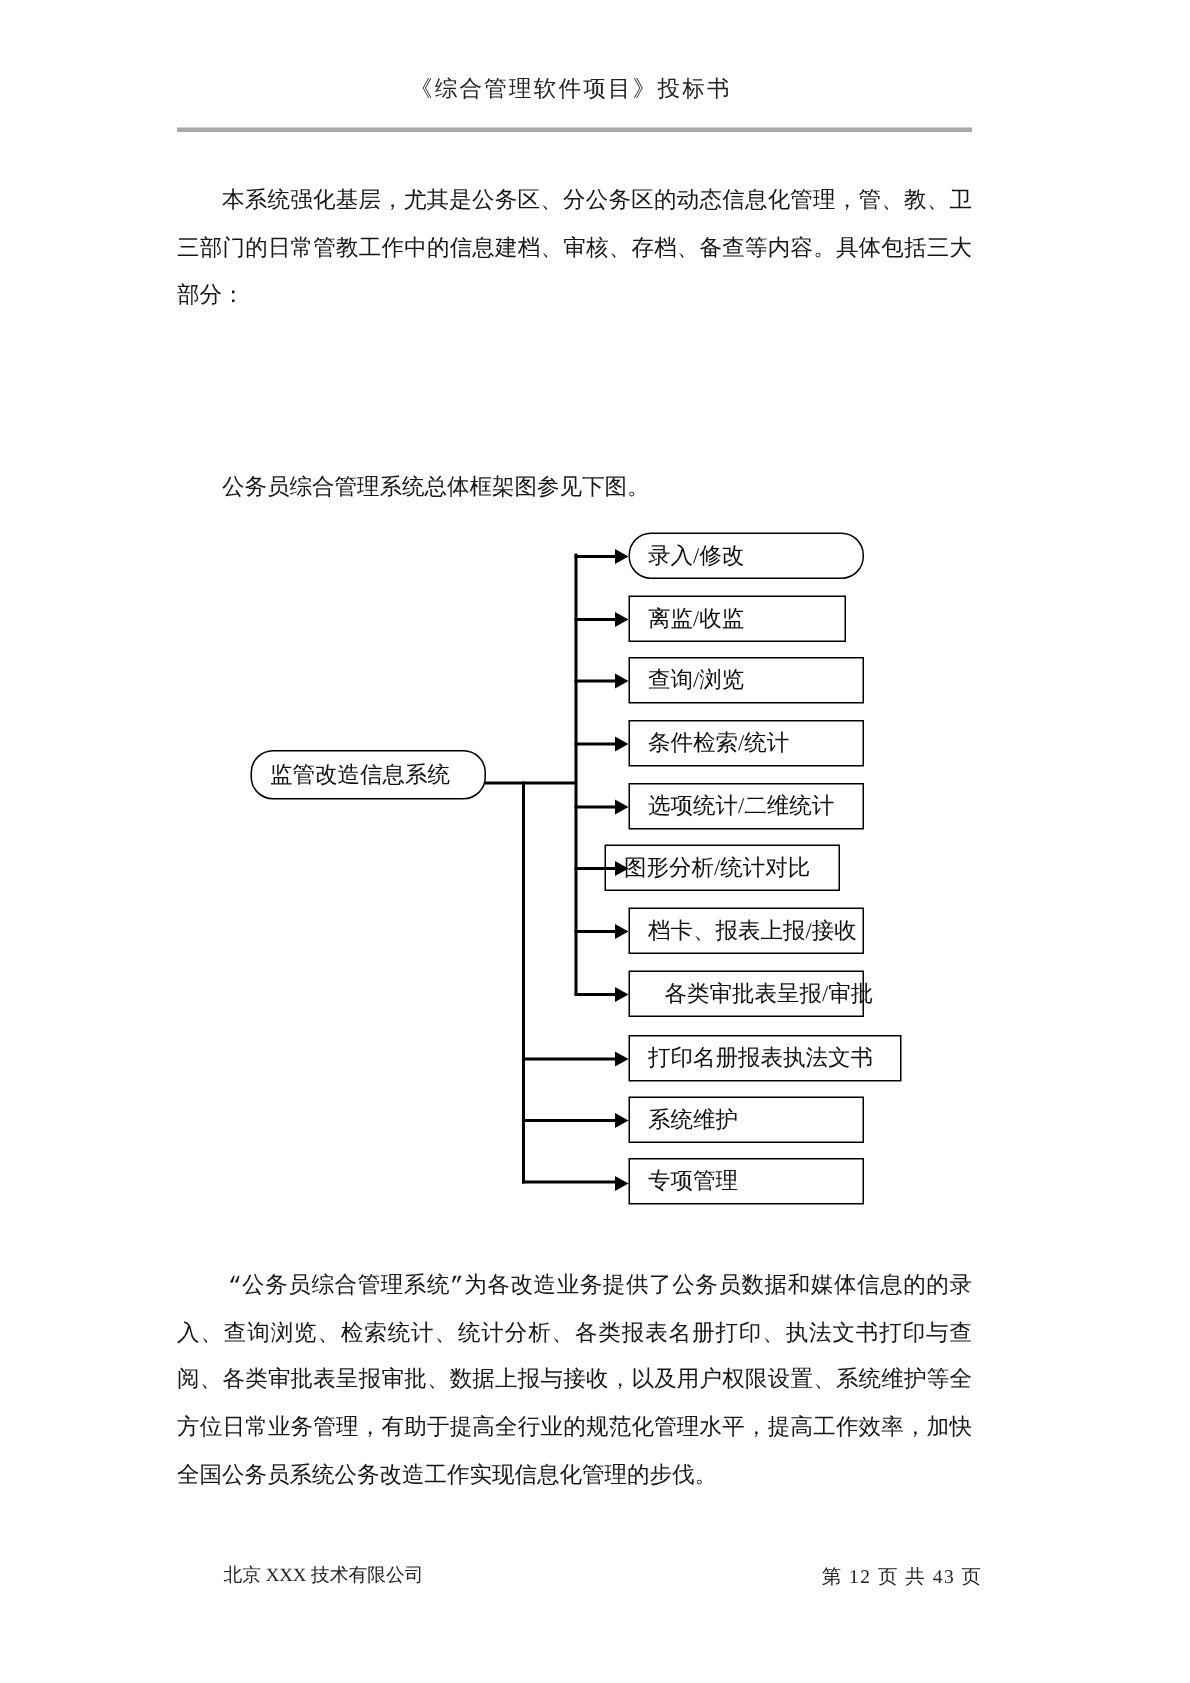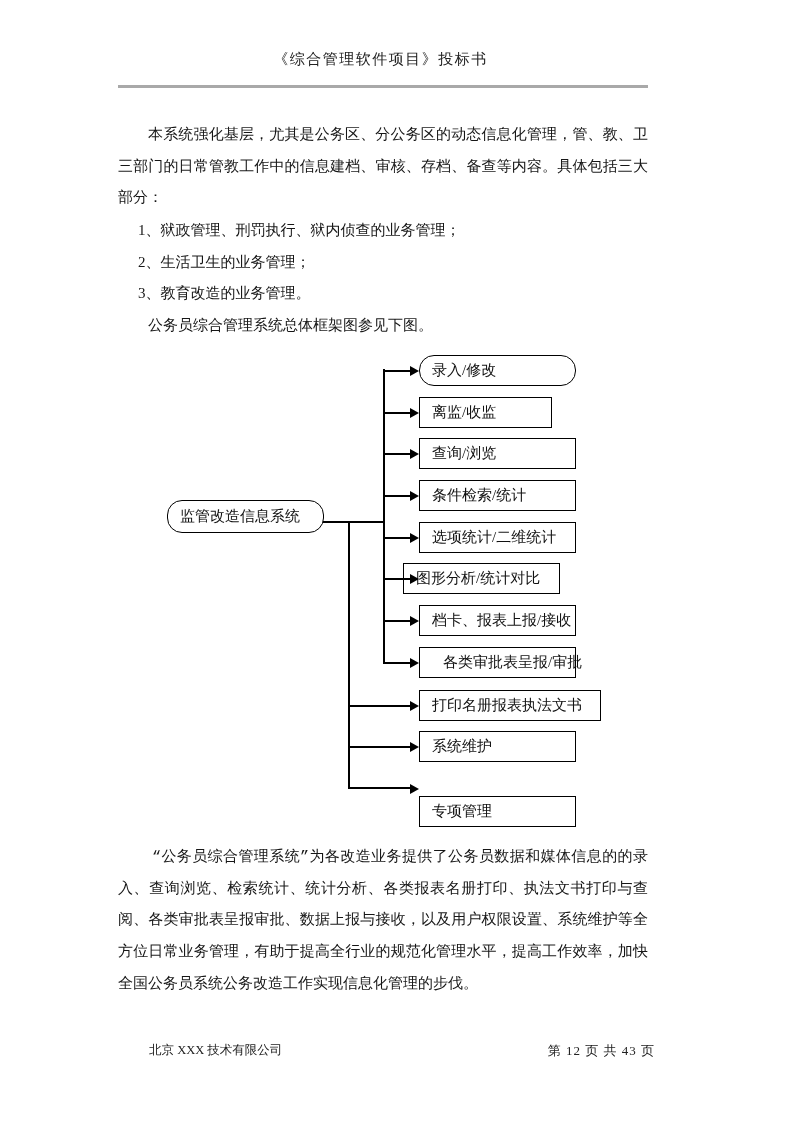--- a/index.html
+++ b/index.html
@@ -67,50 +67,45 @@
 </head>
 <body>
 
 <div class="page">
 
   <div class="abs header-title">《综合管理软件项目》投标书</div>
   <div class="abs header-rule"></div>
 
   <div class="abs body-text para1">本系统强化基层，尤其是公务区、分公务区的动态信息化管理，管、教、卫三部门的日常管教工作中的信息建档、审核、存档、备查等内容。具体包括三大部分：</div>
 
-  <div class="abs list-block">
-    <div class="list-line">1、狱政管理、刑罚执行、狱内侦查的业务管理；</div>
-    <div class="list-line">2、生活卫生的业务管理；</div>
-    <div class="list-line">3、教育改造的业务管理。</div>
-  </div>
 
   <div class="abs figure-ref">公务员综合管理系统总体框架图参见下图。</div>
 
   <div>
 
     <div class="dbox" style="left:167px; top:500px; width:157px; height:33px;border-radius:15px;">监管改造信息系统</div>
 
     <div class="hline" style="left:323px; top:521px; width:61px;"></div>
 
     <div class="vline" style="left:383px; top:369px; height:294px;"></div>
 
     <div class="vline" style="left:348px; top:521px; height:268px;"></div>
 
     <div class="dbox" style="left:419px; top:355px; width:157px; height:31px;border-radius:15px;">录入/修改</div>
-    <div class="dbox" style="left:419px; top:397px; width:133px; height:31px;">离监/收监</div>
+    <div class="dbox" style="left:419px; top:397px; width:145px; height:31px;">离监/收监</div>
     <div class="dbox" style="left:419px; top:438px; width:157px; height:31px;">查询/浏览</div>
     <div class="dbox" style="left:419px; top:480px; width:157px; height:31px;">条件检索/统计</div>
     <div class="dbox" style="left:419px; top:522px; width:157px; height:31px;">选项统计/二维统计</div>
     <div class="dbox" style="left:403px; top:563px; width:157px; height:31px;">图形分析/统计对比</div>
     <div class="dbox" style="left:419px; top:605px; width:157px; height:31px;">档卡、报表上报/接收</div>
     <div class="dbox" style="left:419px; top:647px; width:157px; height:31px;padding-left:23px;">各类审批表呈报/审批</div>
 
     <div class="dbox" style="left:419px; top:690px; width:182px; height:31px;">打印名册报表执法文书</div>
     <div class="dbox" style="left:419px; top:731px; width:157px; height:31px;">系统维护</div>
-    <div class="dbox" style="left:419px; top:772px; width:157px; height:31px;margin-top:24px;">专项管理</div>
+    <div class="dbox" style="left:419px; top:772px; width:157px; height:31px;">专项管理</div>
 
     <div class="hline" style="left:383px; top:369.5px; width:28px;"></div>
     <div class="arrowhead" style="left:410px; top:366px;"></div>
     <div class="hline" style="left:383px; top:411.5px; width:28px;"></div>
     <div class="arrowhead" style="left:410px; top:408px;"></div>
     <div class="hline" style="left:383px; top:452.5px; width:28px;"></div>
     <div class="arrowhead" style="left:410px; top:449px;"></div>
     <div class="hline" style="left:383px; top:494.5px; width:28px;"></div>
     <div class="arrowhead" style="left:410px; top:491px;"></div>
     <div class="hline" style="left:383px; top:536.5px; width:28px;"></div>

